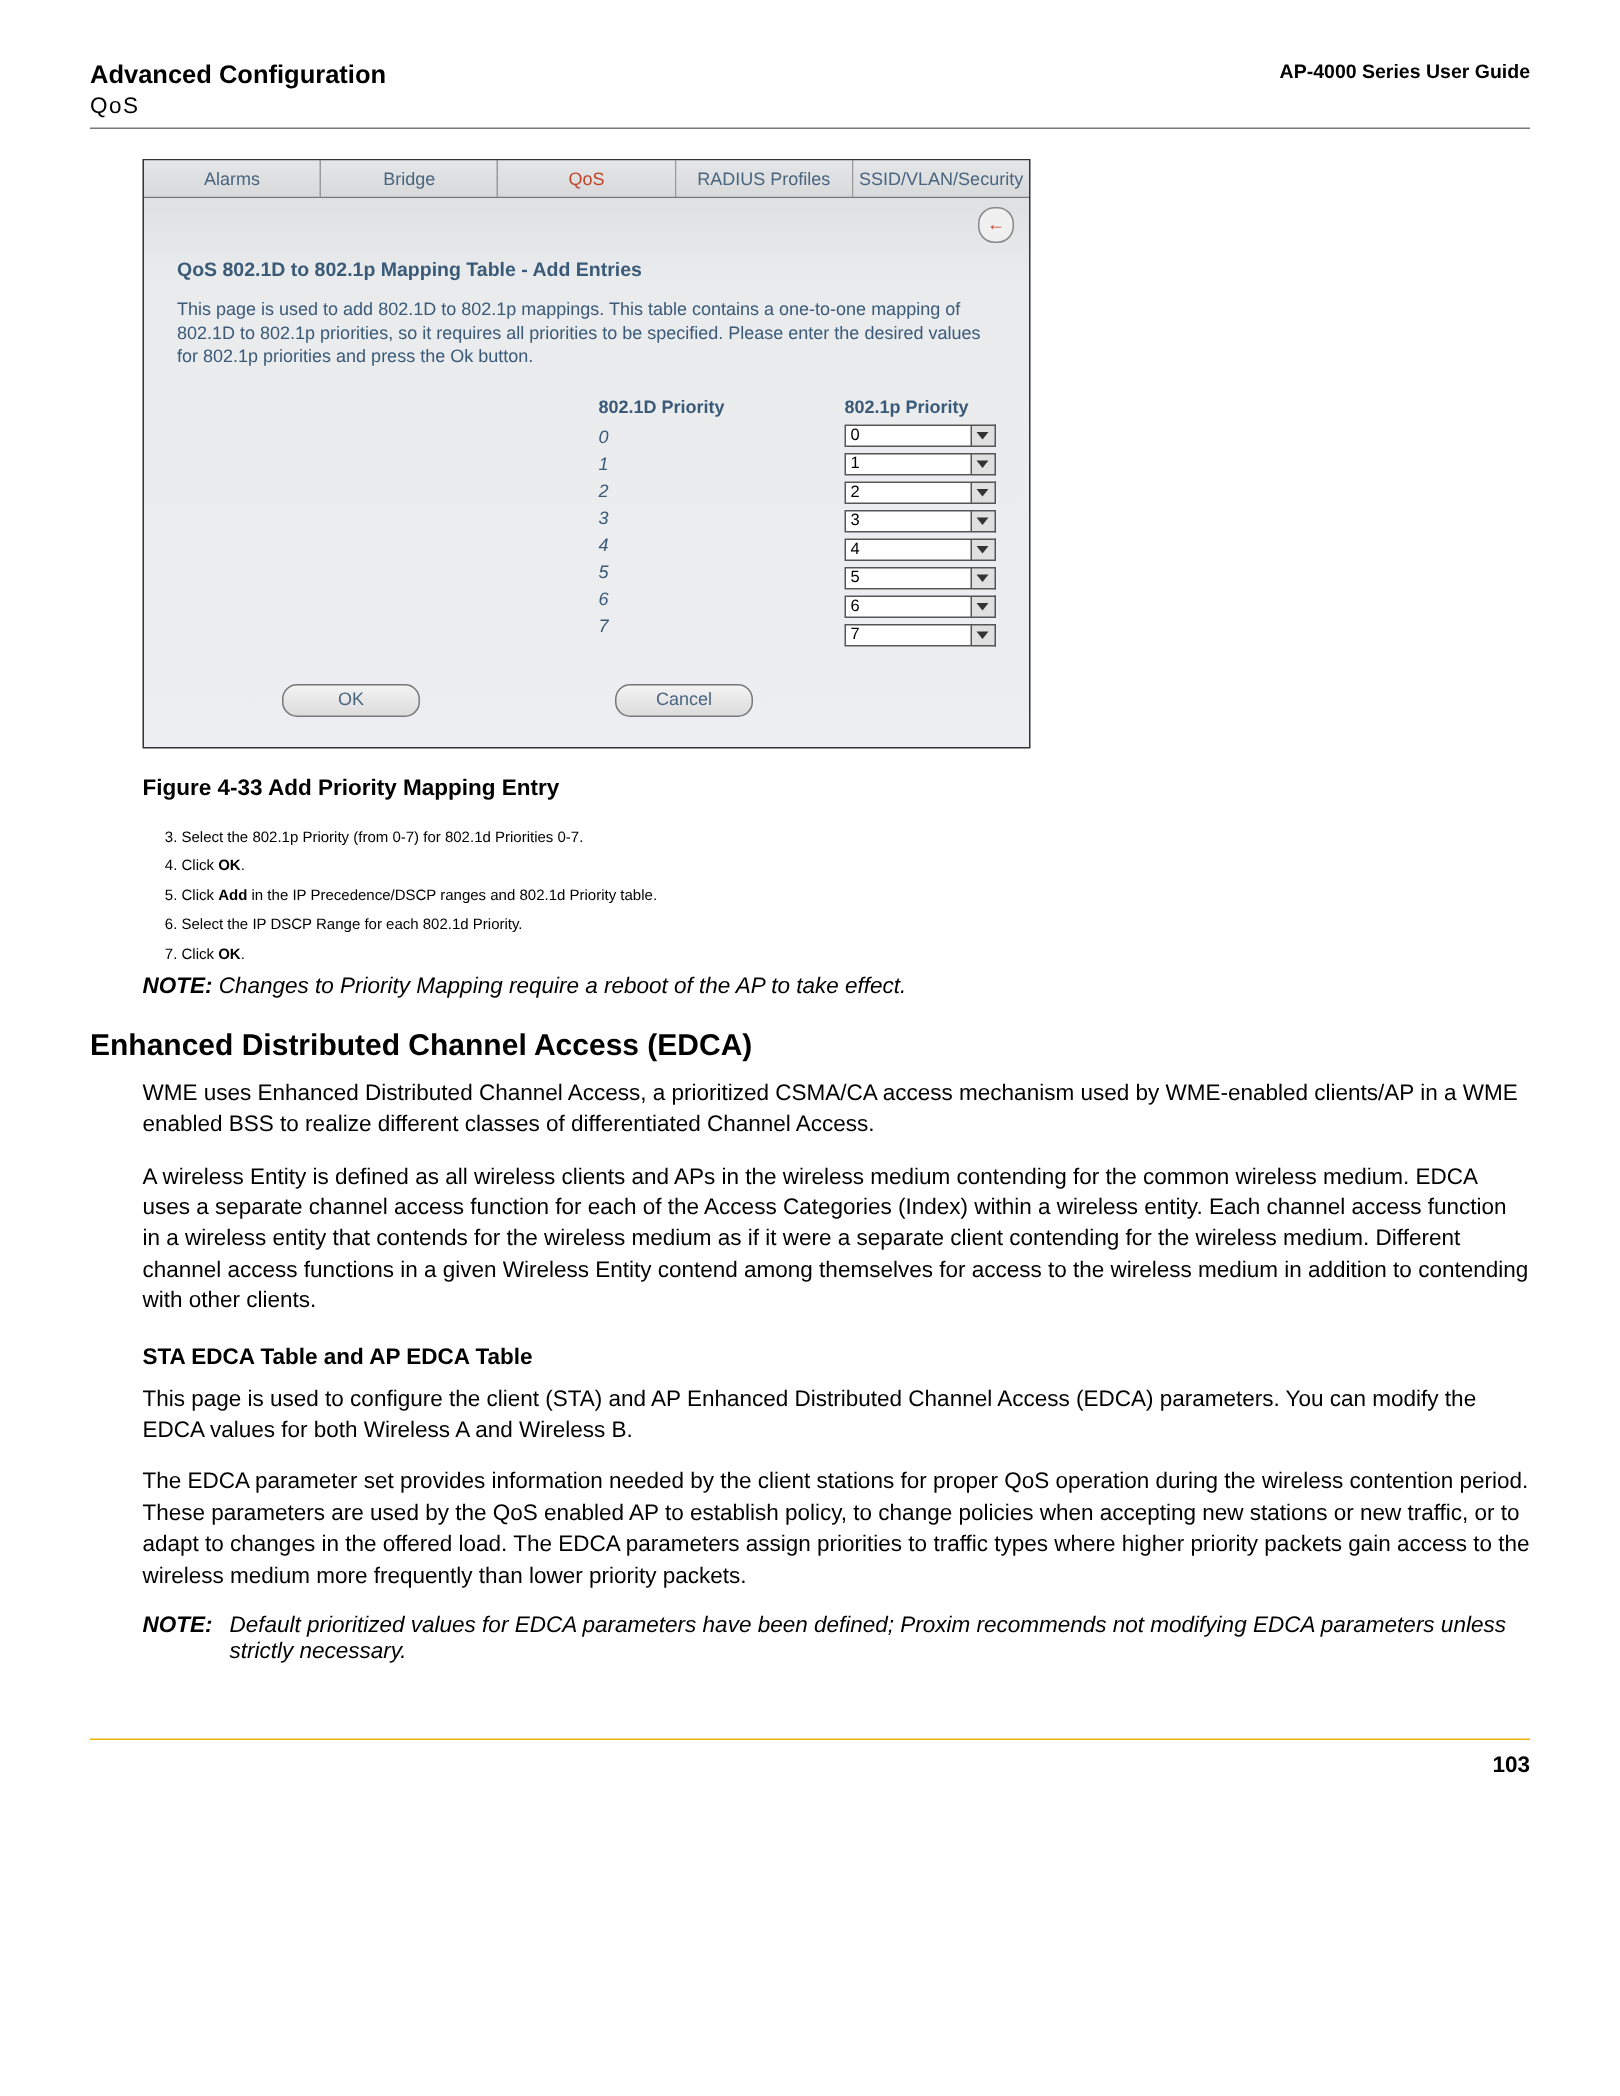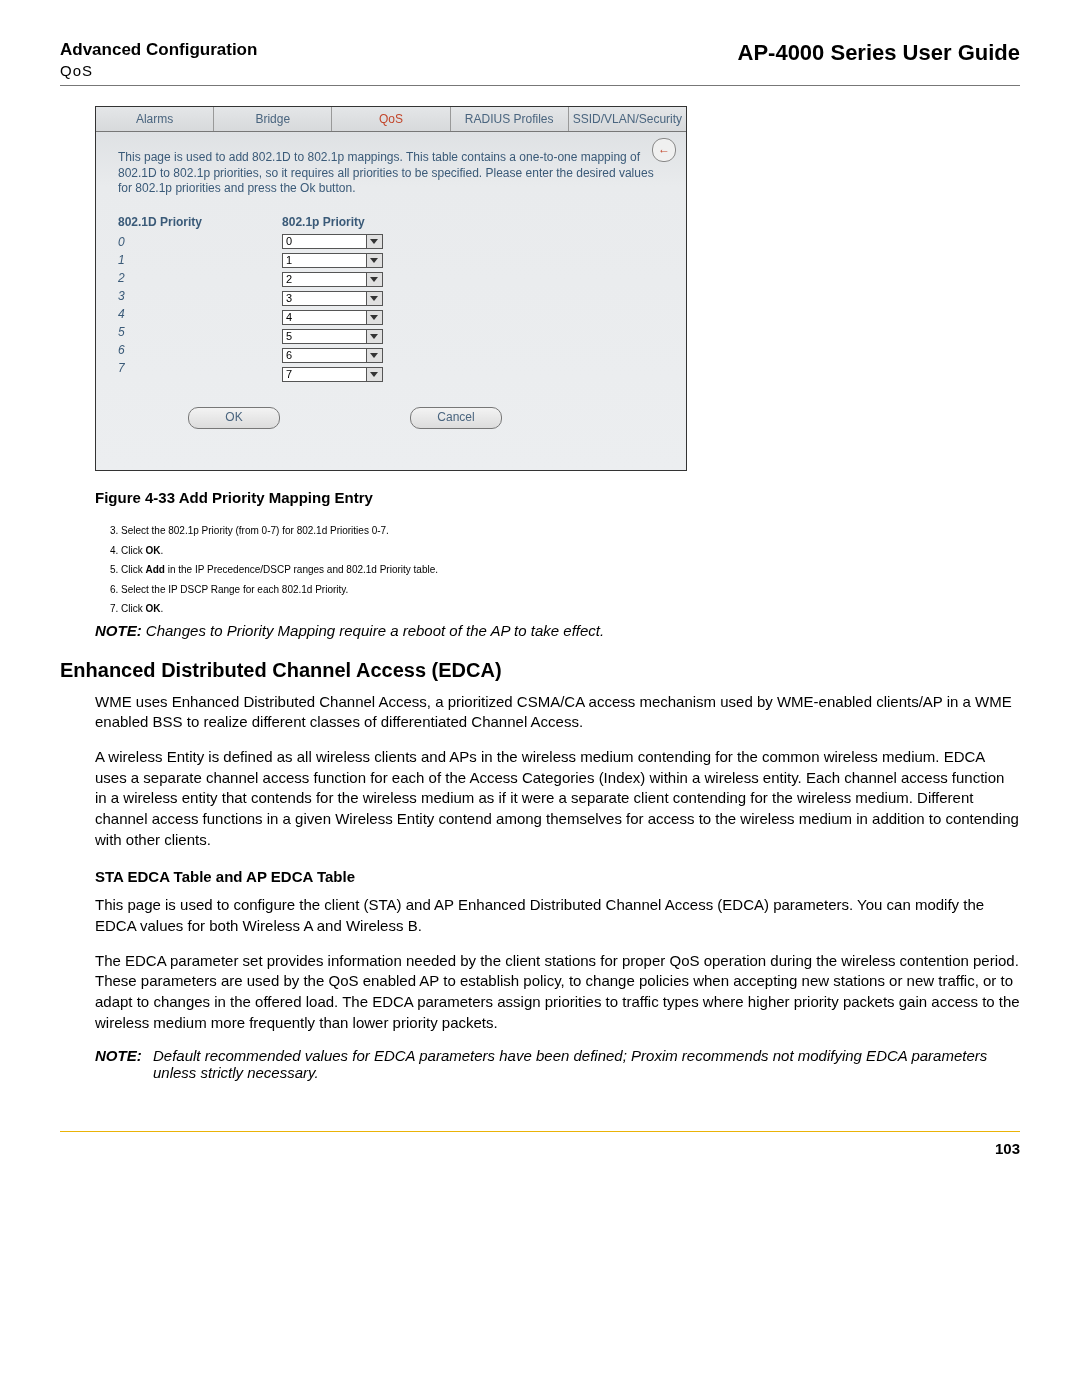--- a/index.html
+++ b/index.html
@@ -15,21 +15,21 @@
   .header-row {
     display: flex;
     justify-content: space-between;
     align-items: flex-start;
     border-bottom: 1px solid #777;
     padding-bottom: 6px;
     margin-bottom: 20px;
   }
   .header-left .title1 { font-weight: bold; font-size: 17px; }
   .header-left .title2 { letter-spacing: 1px; font-size: 15px; margin-top: 2px; }
-  .header-right { font-weight: bold; font-size: 22px; text-align: right; }
+  .header-right { font-weight: bold; font-size: 13px; text-align: right; }
   .screenshot-box {
     width: 590px;
     margin: 0 0 18px 35px;
     border: 1px solid #333;
     background: linear-gradient(#dadde0, #e9ebed 80px, #eceef0);
     padding: 0;
     font-family: Arial, sans-serif;
     font-size: 12px;
     color: #355a7a;
   }
@@ -81,20 +81,21 @@
     font-size: 12px;
     color: #3a5a78;
     margin-bottom: 18px;
     line-height: 1.3;
   }
   .prio-table {
     display: flex;
     gap: 80px;
     color: #3a5a78;
     font-size: 12px;
+    justify-content: flex-end;
   }
   .prio-col-header { font-weight: bold; margin-bottom: 4px; }
   .prio-col .val { font-style: italic; line-height: 18px; height:18px; }
   .prio-select-row {
     display:flex;
     align-items:center;
     height:18px;
     margin-bottom:1px;
   }
   .prio-select {
@@ -205,20 +206,21 @@
 <div class="screenshot-box">
   <div class="tabs-row">
     <div class="tab">Alarms</div>
     <div class="tab">Bridge</div>
     <div class="tab active">QoS</div>
     <div class="tab">RADIUS Profiles</div>
     <div class="tab">SSID/VLAN/Security</div>
   </div>
   <div class="inner-content">
     <div class="back-arrow">←</div>
+    <div class="panel-title">QoS 802.1D to 802.1p Mapping Table - Add Entries</div>
     <div class="panel-desc">This page is used to add 802.1D to 802.1p mappings. This table contains a one-to-one mapping of 802.1D to 802.1p priorities, so it requires all priorities to be specified. Please enter the desired values for 802.1p priorities and press the Ok button.</div>
 
     <div class="prio-table">
       <div class="prio-col">
         <div class="prio-col-header">802.1D Priority</div>
         <div class="val">0</div>
         <div class="val">1</div>
         <div class="val">2</div>
         <div class="val">3</div>
         <div class="val">4</div>
@@ -288,18 +290,18 @@
 <h2 class="section">Enhanced Distributed Channel Access (EDCA)</h2>
 <div class="body-para">WME uses Enhanced Distributed Channel Access, a prioritized CSMA/CA access mechanism used by WME-enabled clients/AP in a WME enabled BSS to realize different classes of differentiated Channel Access.</div>
 <div class="body-para">A wireless Entity is defined as all wireless clients and APs in the wireless medium contending for the common wireless medium. EDCA uses a separate channel access function for each of the Access Categories (Index) within a wireless entity. Each channel access function in a wireless entity that contends for the wireless medium as if it were a separate client contending for the wireless medium. Different channel access functions in a given Wireless Entity contend among themselves for access to the wireless medium in addition to contending with other clients.</div>
 
 <h3 class="subsection">STA EDCA Table and AP EDCA Table</h3>
 <div class="body-para">This page is used to configure the client (STA) and AP Enhanced Distributed Channel Access (EDCA) parameters. You can modify the EDCA values for both Wireless A and Wireless B.</div>
 <div class="body-para">The EDCA parameter set provides information needed by the client stations for proper QoS operation during the wireless contention period. These parameters are used by the QoS enabled AP to establish policy, to change policies when accepting new stations or new traffic, or to adapt to changes in the offered load. The EDCA parameters assign priorities to traffic types where higher priority packets gain access to the wireless medium more frequently than lower priority packets.</div>
 
 <div class="note-block">
   <div class="label">NOTE:</div>
-  <div>Default recommended values for EDCA parameters have been defined; Proxim recommends not modifying EDCA parameters unless strictly necessary.</div>
+  <div>Default prioritized values for EDCA parameters have been defined; Proxim recommends not modifying EDCA parameters unless strictly necessary.</div>
 </div>
 
 <div class="footer">
   <span>103</span>
 </div>
 
 </body></html>

